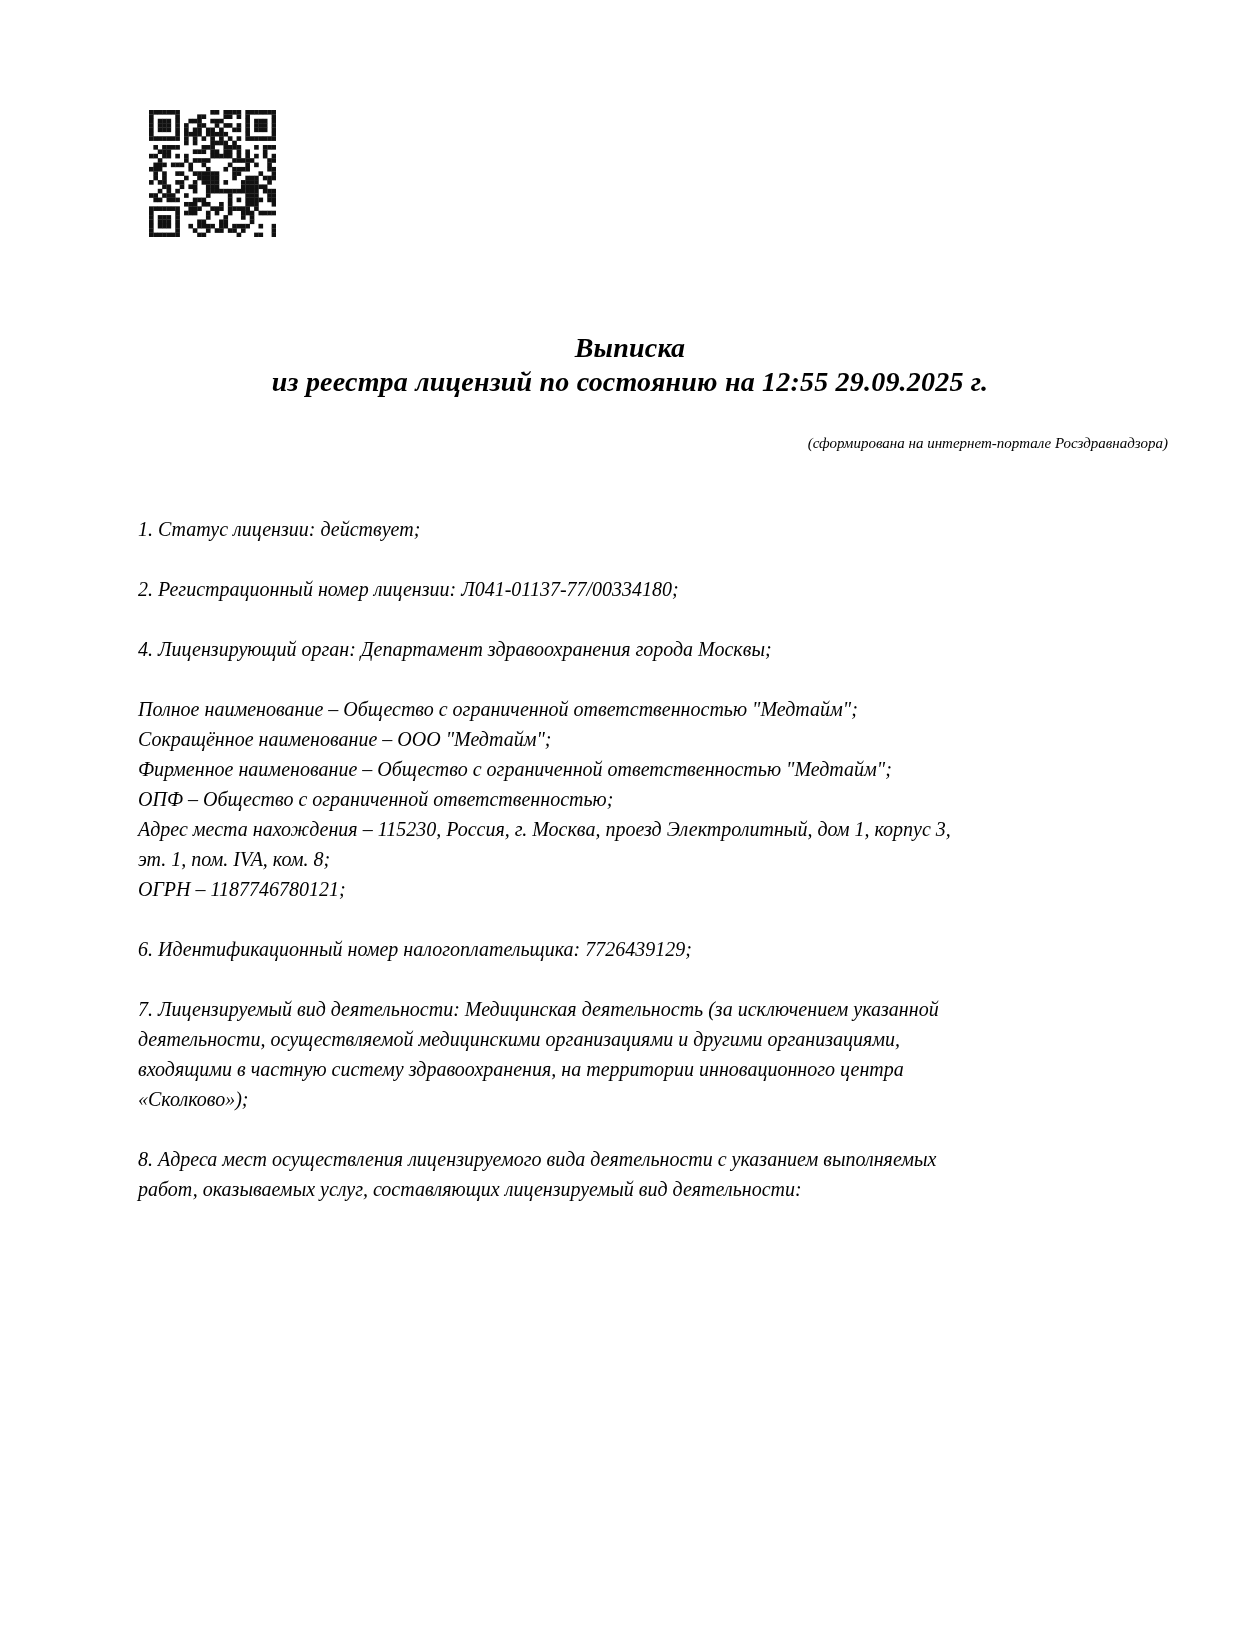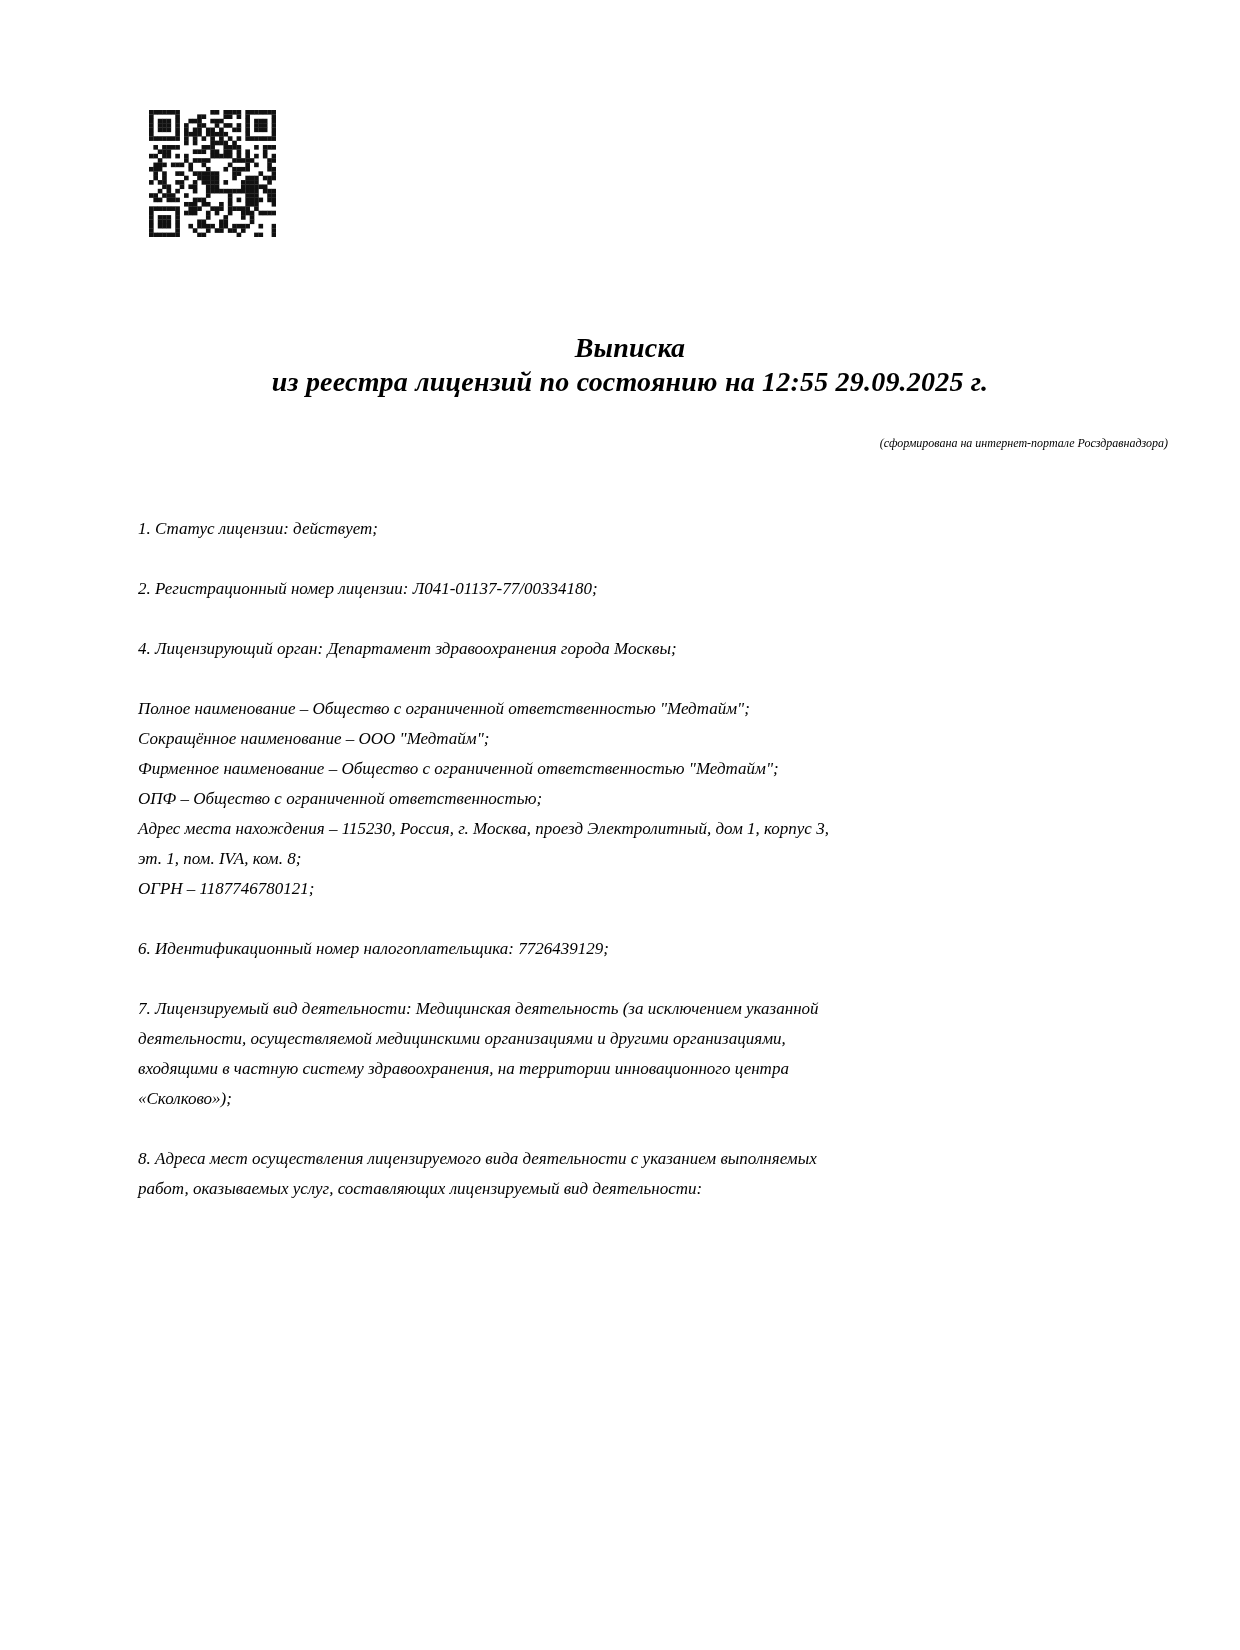--- a/index.html
+++ b/index.html
@@ -32,29 +32,29 @@
     font-size: 28px;
     line-height: 34px;
     letter-spacing: 0.2px;
   }
   .subtitle {
     position: absolute;
     left: 138px;
     top: 430px;
     width: 1030px;
     text-align: right;
-    font-size: 12px;
+    font-size: 15px;
     line-height: 26px;
   }
   .doc-body {
     position: absolute;
     left: 138px;
     top: 514px;
     width: 1032px;
-    font-size: 17px;
+    font-size: 20px;
     line-height: 30px;
   }
   .para {
     white-space: pre-line;
     margin: 0 0 30px 0;
   }
 </style>
 </head>
 <body>
 

